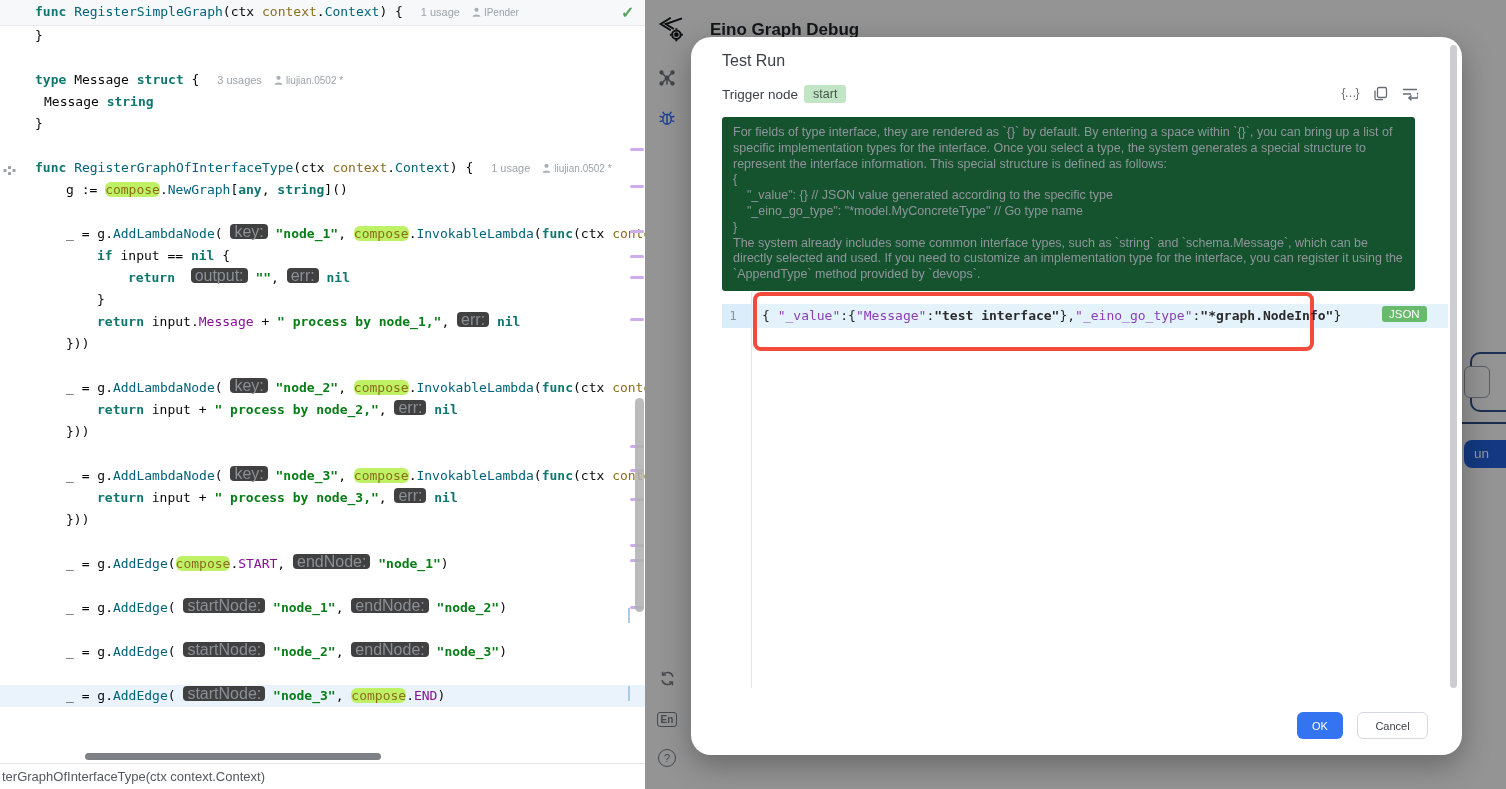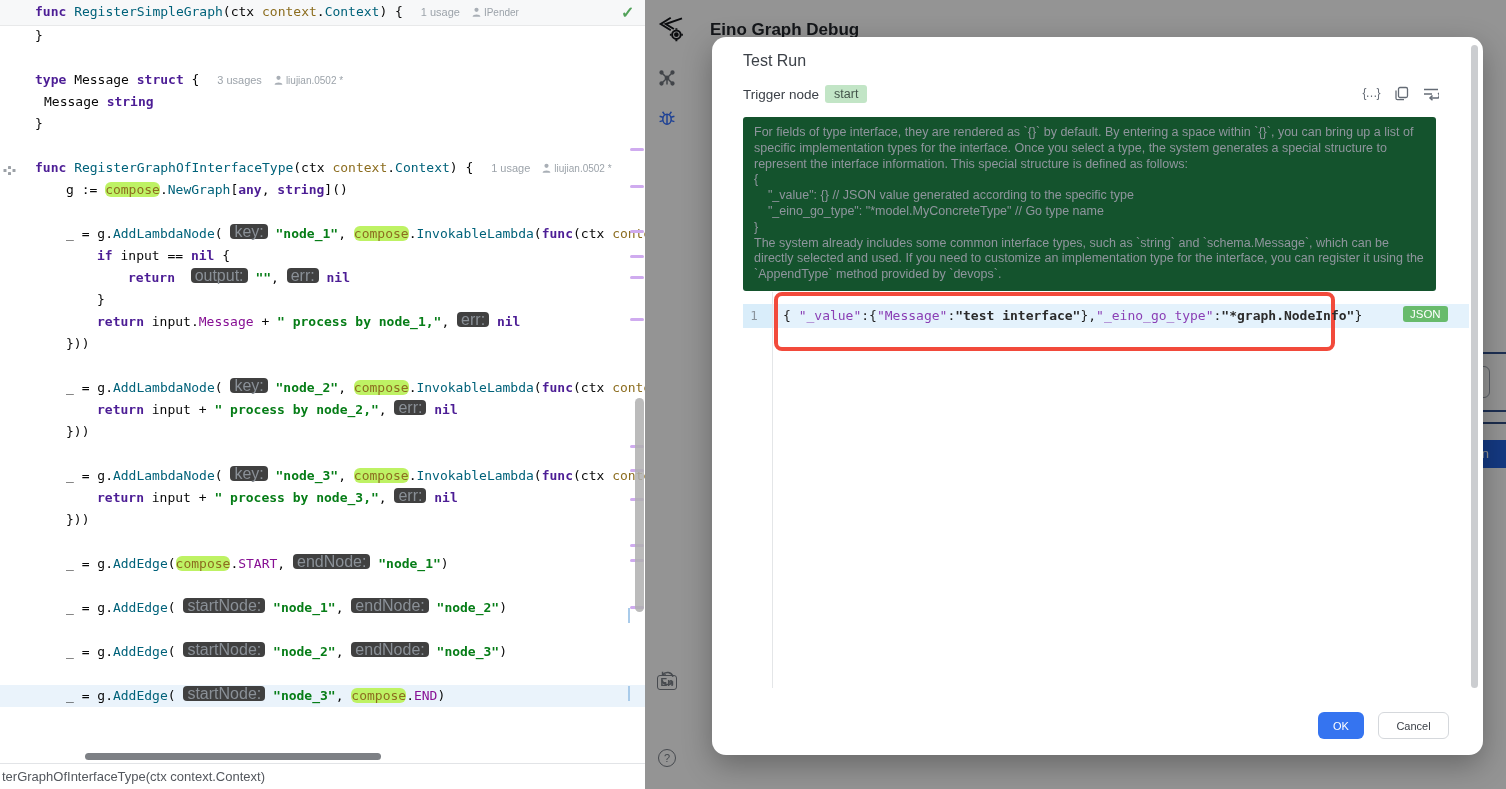--- a/index.html
+++ b/index.html
@@ -8,21 +8,21 @@
   
   .editor-pane{position:absolute;left:0;top:0;width:645px;height:789px;background:#fff;overflow:hidden;}
   .tab-indicator{position:absolute;left:110px;top:0;width:113px;height:5px;background:#8a8e93;border-radius:0 0 3px 3px;}
   .sticky-line{position:absolute;left:0;top:0;width:645px;height:25px;background:#f7f8f9;
                border-bottom:1px solid #e8e9ea;line-height:24px;white-space:pre;overflow:hidden;
                font-family:"DejaVu Sans Mono",monospace;font-size:13px;}
   .code-lines{position:absolute;left:0;top:25px;width:645px;}
   .code-line{position:relative;height:22px;line-height:22px;white-space:pre;overflow:hidden;
              font-family:"DejaVu Sans Mono",monospace;font-size:13px;color:#080808;}
   .code-line.active{background:#eaf3fb;}
-  .tk-kw{color:#4c1d95;font-weight:bold;}
+  .tk-kw{color:#0f766e;font-weight:bold;}
   .tk-fn{color:#00627a;}
   .tk-pkg{color:#8c6d1f;}
   .tk-hl{background:#bef264;border-radius:6px;}
   .tk-str{color:#067d17;font-weight:bold;}
   .tk-const{color:#871094;}
   .tk-field{color:#871094;}
   .tk-txt{color:#080808;}
   .tk-chip{display:inline-block;font-family:"Liberation Sans",sans-serif;font-size:16px;line-height:13px;
            color:#8a9097;background:#404040;border-radius:4px;padding:1px 4px;transform:translateY(-1px);}
   .tk-meta{font-family:"Liberation Sans",sans-serif;font-size:11px;color:#9ca3aa;margin-left:10px;}
@@ -44,22 +44,22 @@
   .en-box{border:1.5px solid #7a8088;border-radius:3px;font-size:10px;color:#7a8088;padding:1px 3px;font-weight:bold;}
   .help-circle{width:16px;height:16px;border:1.5px solid #7a8088;border-radius:50%;font-size:11px;color:#7a8088;
                display:flex;align-items:center;justify-content:center;}
   .edge-outline{position:absolute;left:825px;top:352px;width:60px;height:56px;border:2px solid #33518f;border-radius:10px;}
   .edge-inner{position:absolute;left:819px;top:366px;width:24px;height:30px;border:1.5px solid #99a1ac;border-radius:6px;background:#fff;}
   .edge-divider{position:absolute;left:817px;top:422px;width:44px;height:2px;background:#2f4c86;}
   .edge-run-btn{position:absolute;left:819px;top:440px;width:60px;height:28px;background:#2363e0;border-radius:8px;
                 color:#fff;font-size:13.5px;line-height:28px;padding-left:10px;}
   .overlay{position:absolute;left:0;top:0;width:100%;height:100%;background:rgba(0,0,0,0.42);}
   
-  .modal{position:absolute;left:691px;top:37px;width:771px;height:718px;background:#fff;border-radius:14px;
-         box-shadow:0 10px 30px rgba(0,0,0,.3);overflow:hidden;margin-left:21px;}
+  .modal{position:absolute;left:691px;top:37px;width:771px;height:718px;background:#fff;border-radius:20px;
+         box-shadow:0 10px 30px rgba(0,0,0,.3);overflow:hidden;}
   .modal-title{position:absolute;left:31px;top:15px;font-size:16px;color:#3c4148;font-weight:500;}
   .modal-icons{position:absolute;left:650px;top:47px;display:flex;gap:12px;align-items:center;color:#646b75;}
   .mi{width:18px;height:18px;display:flex;align-items:center;justify-content:center;}
   .braces-txt{font-size:12px;color:#646b75;letter-spacing:-1px;}
   .trigger-row{position:absolute;left:31px;top:46px;height:22px;display:flex;align-items:center;font-size:13.5px;color:#3c4148;}
   .trigger-badge{margin-left:6px;background:#c2e5c6;color:#44554b;font-size:12.5px;padding:2px 9px;border-radius:3px;}
   .info-box{position:absolute;left:31px;top:80px;width:671px;background:#14532d;border-radius:3px;
             padding:8px 11px;color:#8f959d;font-size:12.5px;line-height:15.8px;white-space:pre-wrap;}
   .json-area{position:absolute;left:31px;top:255px;width:734px;height:396px;}
   .ja-divider{position:absolute;left:29px;top:0;width:1px;height:396px;background:#e4e6e8;}
@@ -200,21 +200,21 @@
       </svg>
     </div>
     <div class="side-icon" style="top:666px;">
       <svg width="19" height="19" viewBox="0 0 20 20" fill="none" stroke="#7a8088" stroke-width="1.6">
         <path d="M15.8 8.2 A6.2 6.2 0 0 0 4.8 6.2"></path>
         <path d="M4.2 11.8 A6.2 6.2 0 0 0 15.2 13.8"></path>
         <path d="M4.8 2.8 L4.8 6.4 L8.4 6.4"></path>
         <path d="M15.2 17.2 L15.2 13.6 L11.6 13.6"></path>
       </svg>
     </div>
-    <div class="side-icon" style="top:670px;">
+    <div class="side-icon" style="top:707px;">
       <div class="en-box">En</div>
     </div>
     <div class="side-icon" style="top:746px;">
       <div class="help-circle">?</div>
     </div>
 
     <div class="edge-outline"></div>
     <div class="edge-inner"></div>
     <div class="edge-divider"></div>
     <div class="edge-run-btn">

